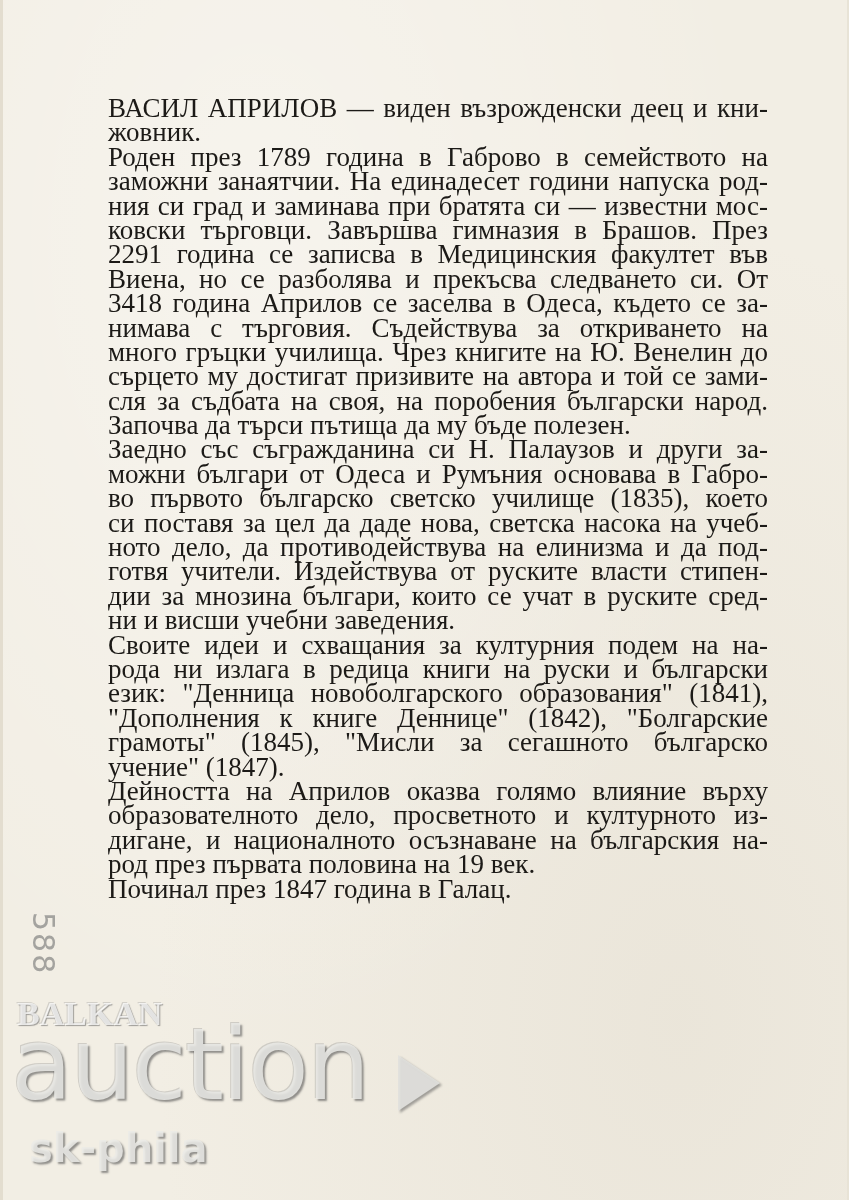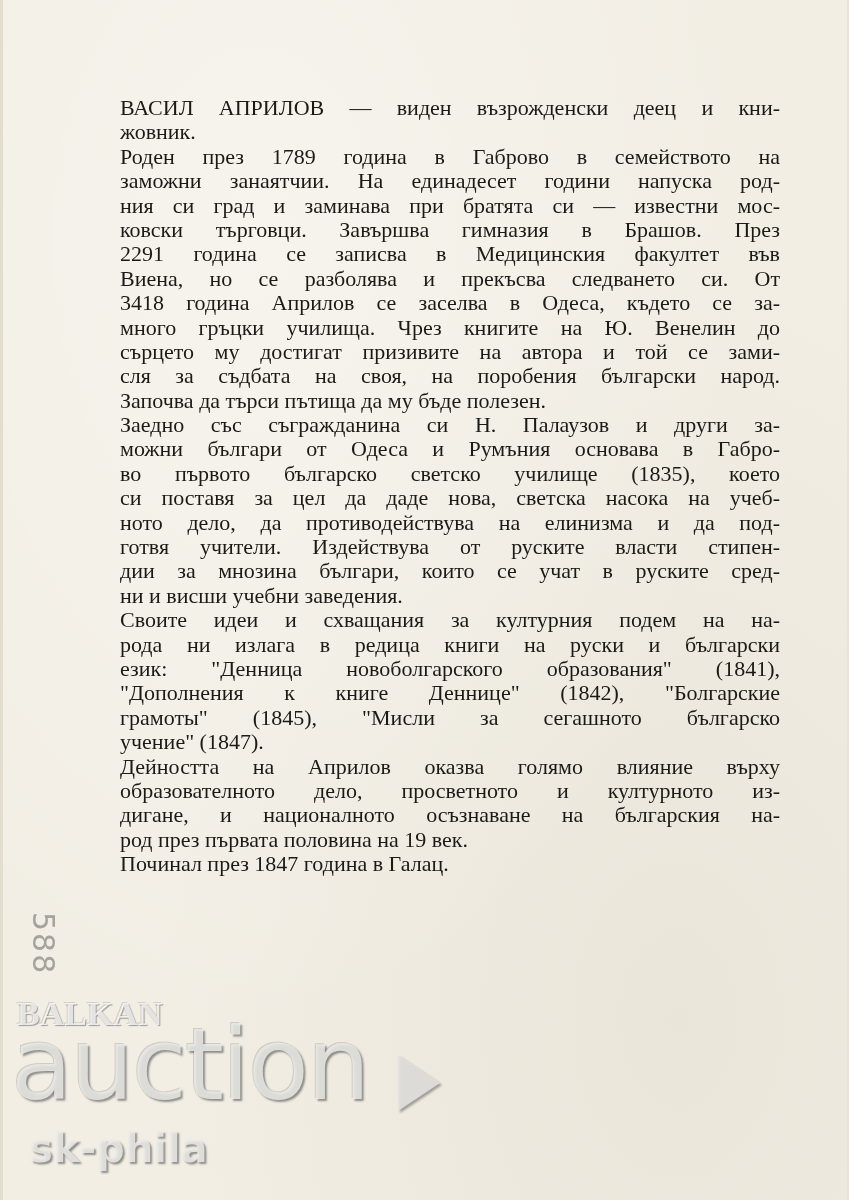--- a/index.html
+++ b/index.html
@@ -21,25 +21,25 @@
       background:
         radial-gradient(ellipse at 30% 20%, rgba(255,255,255,0.35), rgba(0,0,0,0) 60%),
         radial-gradient(ellipse at 80% 85%, rgba(200,190,170,0.18), rgba(0,0,0,0) 55%),
         #f2eee4;
       border-left: 3px solid #e3ddcf;
       border-right: 2px solid #e8e3d6;
       box-sizing: border-box;
     }
     .text-block {
       position: absolute;
-      left: 117px;
+      left: 105px;
       top: 96px;
       width: 660px;
       color: #1c1a17;
-      font-size: 22px;
+      font-size: 27px;
       line-height: 24.4px;
       text-align: justify;
     }
     .line {
       display: block;
       white-space: nowrap;
       text-align-last: justify;
       text-align: justify;
       height: 24.4px;
     }
@@ -121,20 +121,21 @@
   <div class="text-block">
     <span class="line">ВАСИЛ АПРИЛОВ — виден възрожденски деец и кни-</span>
     <span class="line last">жовник.</span>
     <span class="line">Роден през 1789 година в Габрово в семейството на</span>
     <span class="line">заможни занаятчии. На единадесет години напуска род-</span>
     <span class="line">ния си град и заминава при братята си — известни мос-</span>
     <span class="line">ковски търговци. Завършва гимназия в Брашов. През</span>
     <span class="line">2291 година се записва в Медицинския факултет във</span>
     <span class="line">Виена, но се разболява и прекъсва следването си. От</span>
     <span class="line">3418 година Априлов се заселва в Одеса, където се за-</span>
+    <span class="line">нимава с търговия. Съдействува за откриването на</span>
     <span class="line">много гръцки училища. Чрез книгите на Ю. Венелин до</span>
     <span class="line">сърцето му достигат призивите на автора и той се зами-</span>
     <span class="line">сля за съдбата на своя, на поробения български народ.</span>
     <span class="line last">Започва да търси пътища да му бъде полезен.</span>
     <span class="line">Заедно със съгражданина си Н. Палаузов и други за-</span>
     <span class="line">можни българи от Одеса и Румъния основава в Габро-</span>
     <span class="line">во първото българско светско училище (1835), което</span>
     <span class="line">си поставя за цел да даде нова, светска насока на учеб-</span>
     <span class="line">ното дело, да противодействува на елинизма и да под-</span>
     <span class="line">готвя учители. Издействува от руските власти стипен-</span>

